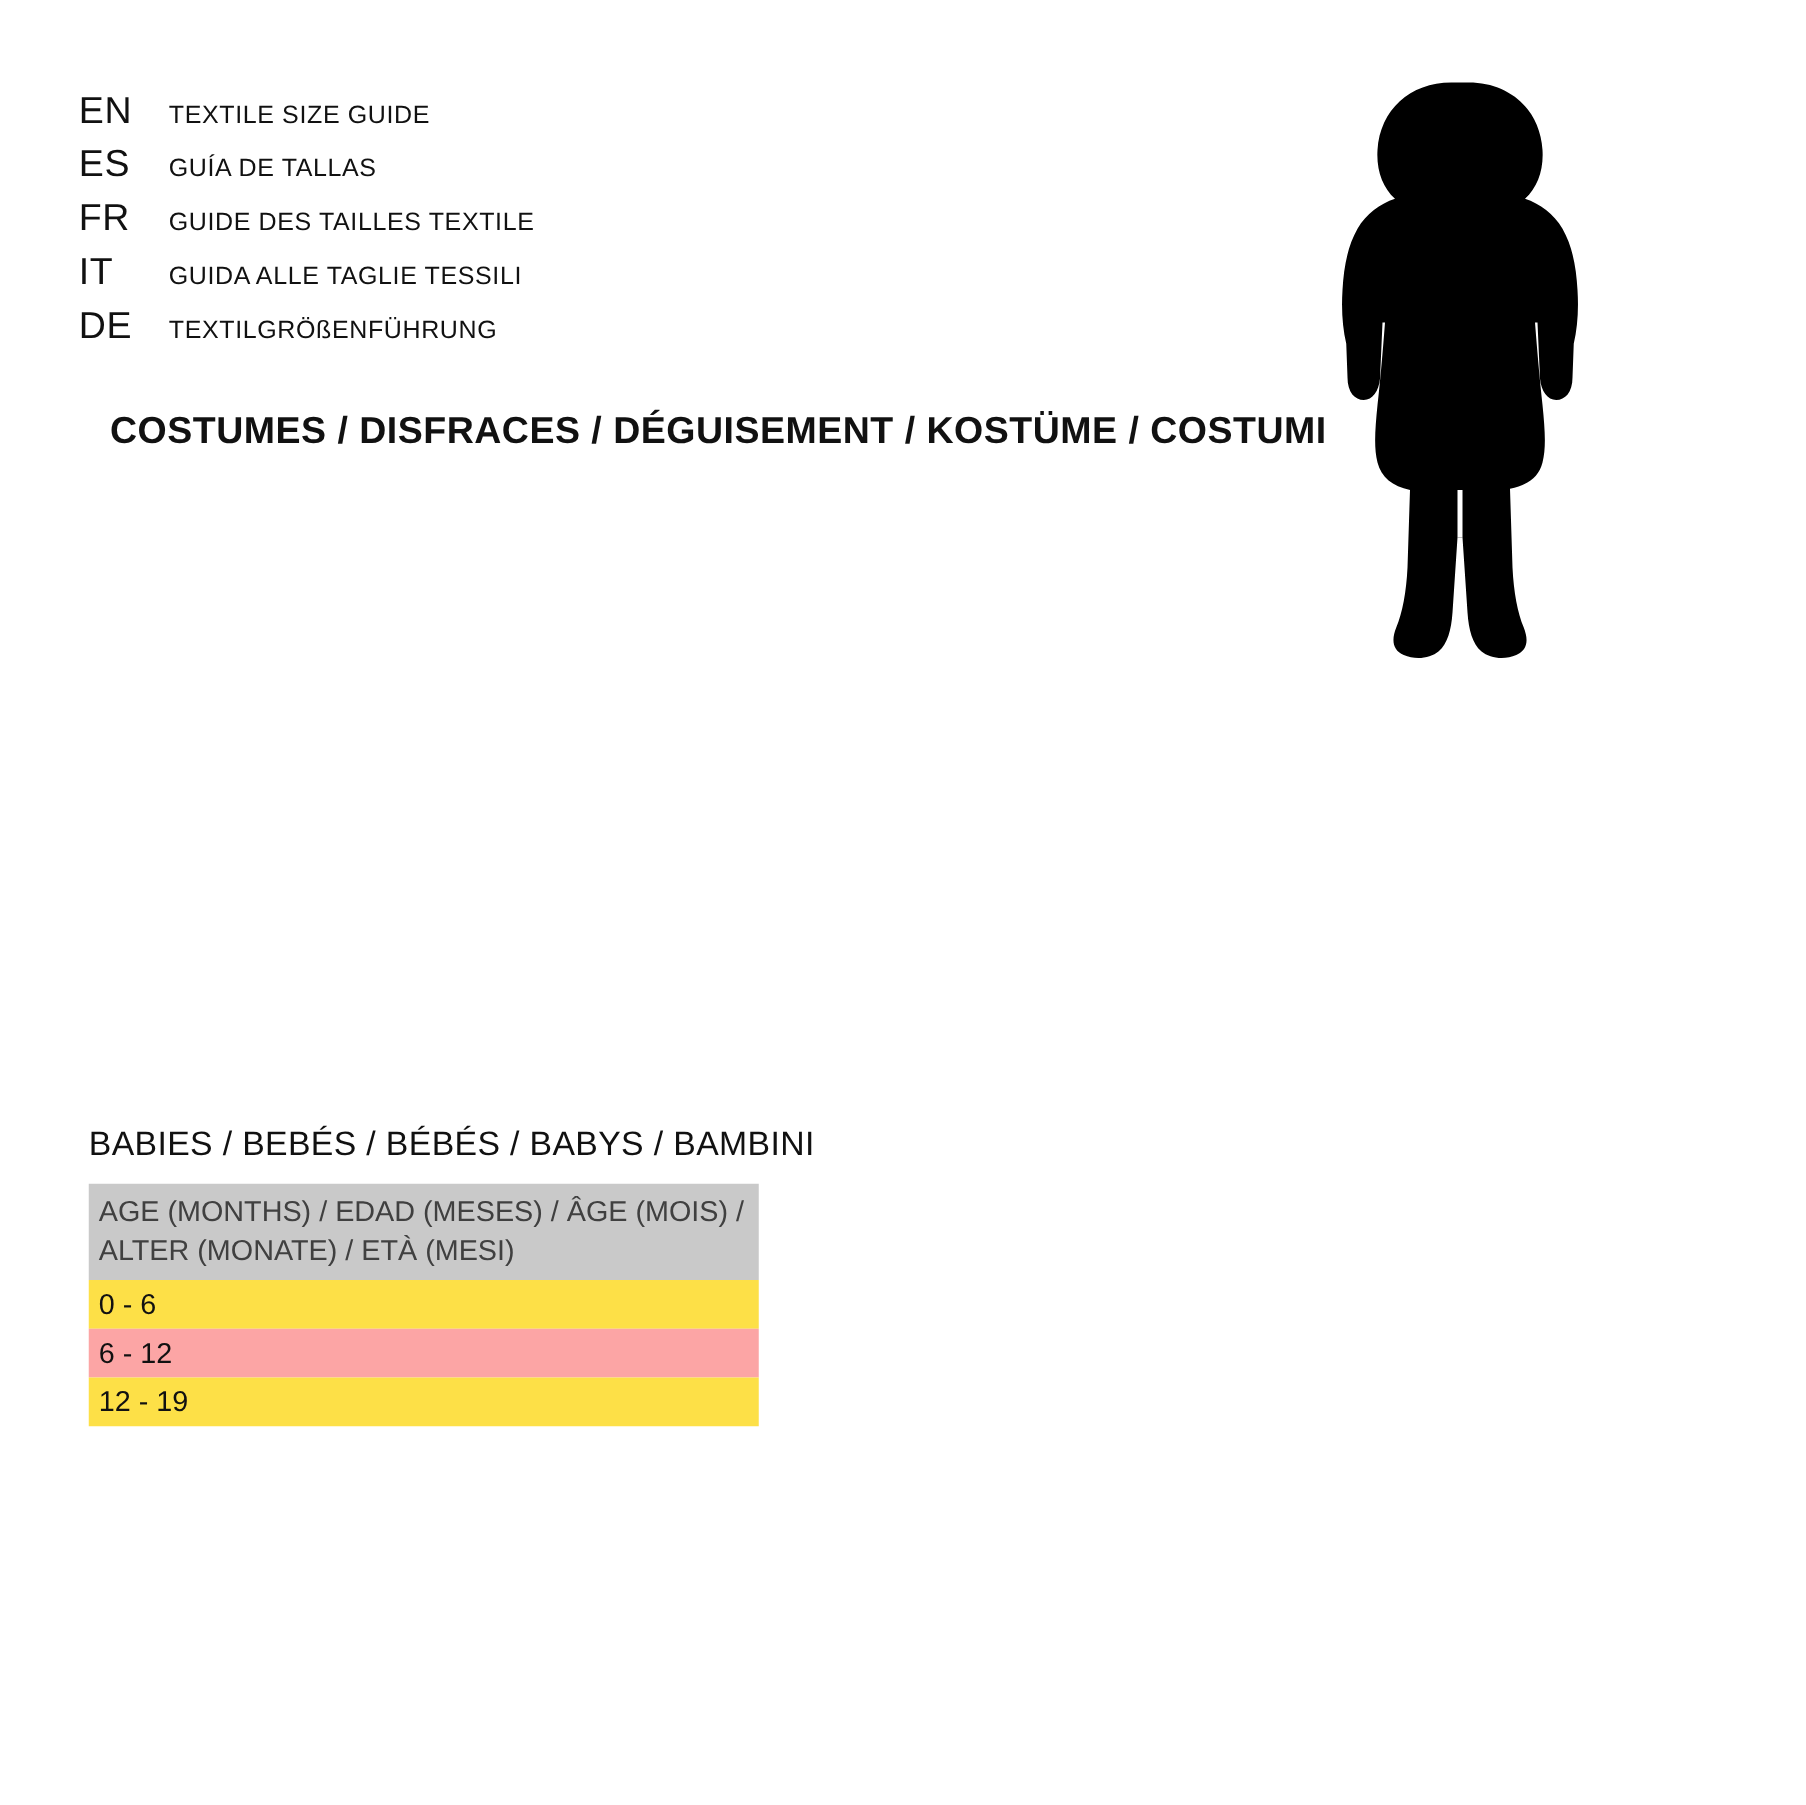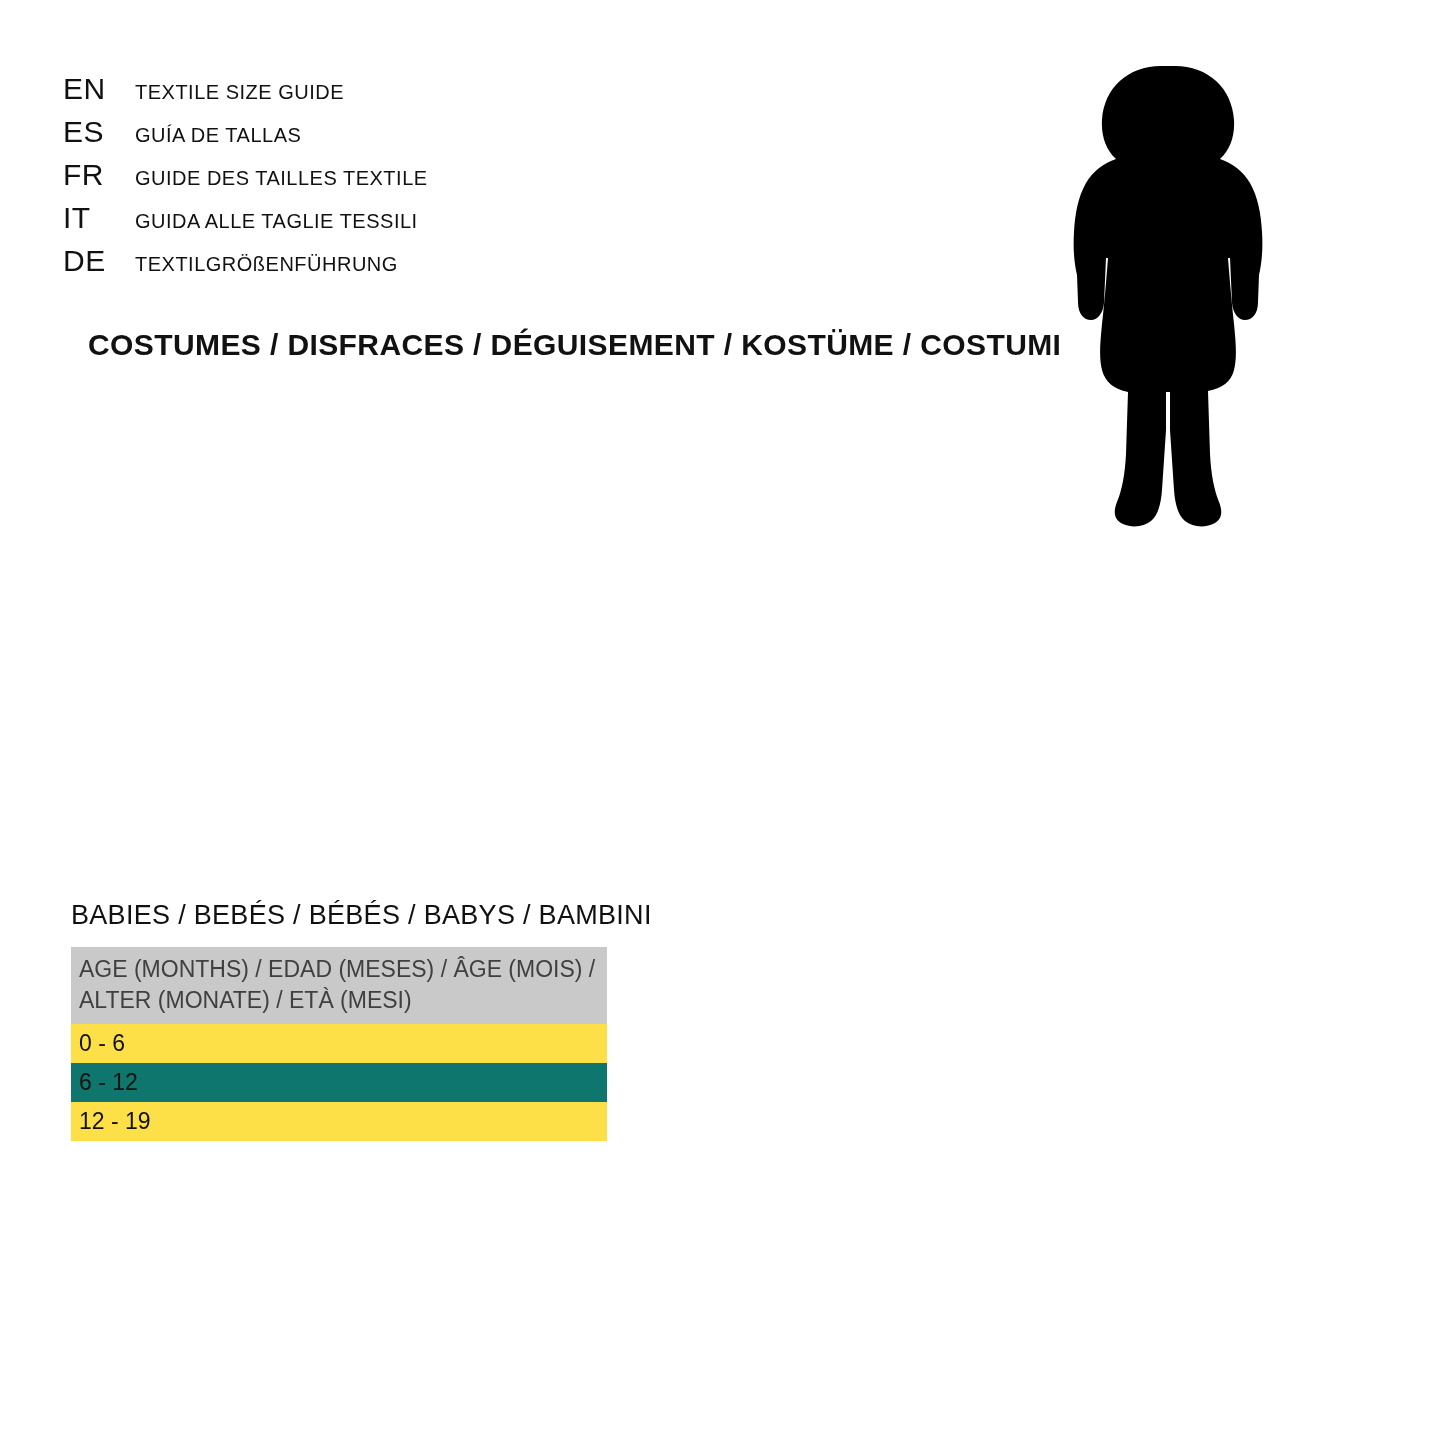--- a/index.html
+++ b/index.html
@@ -96,21 +96,21 @@
     padding: 7px 0 8px 8px;
   }
   table.size-table td {
     font-size: 23px;
     line-height: 30px;
     color: #111111;
     padding: 4px 8px 5px 8px;
     background: #fde047;
   }
   table.size-table tr.alt td {
-    background: #0f766e;
+    background: #fca5a5;
   }
 </style>
 </head>
 <body>
 
 <div class="lang-block">
 
   <div class="lang-row">
     <span class="lang-code">EN</span>
     <span class="lang-text">TEXTILE SIZE GUIDE</span>

